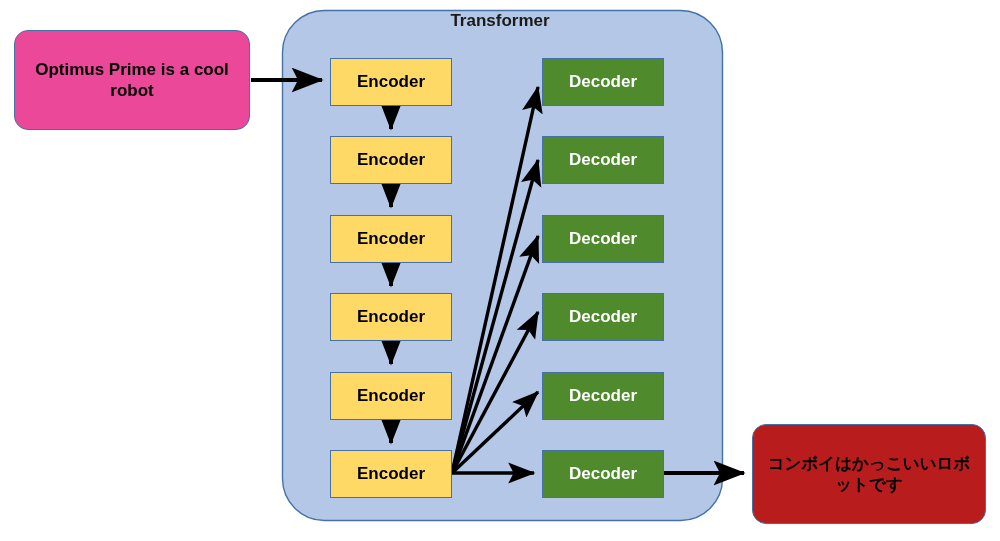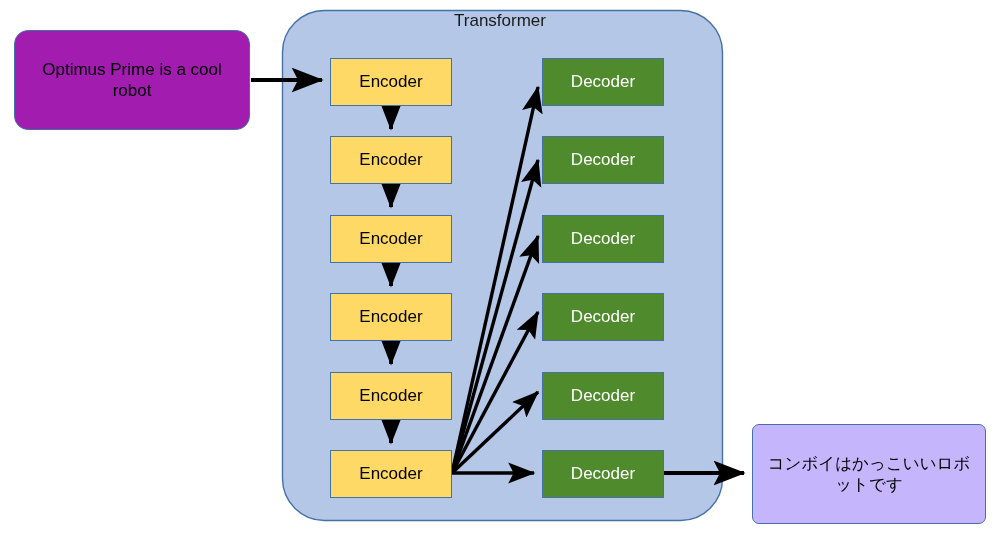--- a/index.html
+++ b/index.html
@@ -13,20 +13,21 @@
     position: relative;
     overflow: hidden;
     font-family: "Liberation Sans", sans-serif;
   }
 
   #canvas {
     position: absolute;
     left: 0; top: 0;
     width: 1000px;
     height: 541px;
+    font-weight: bold;
   }
 
   
   #edges {
     position: absolute;
     left: 0; top: 0;
     width: 1000px;
     height: 541px;
   }
 
@@ -45,35 +46,34 @@
     white-space: pre-wrap;
   }
 
   .io-box {
     border-radius: 14px;
     font-size: 17px;
     padding: 6px 14px;
   }
 
   .input-box {
-    background: #a21caf;
+    background: #ec4899;
     left: 14px;
     top: 30px;
     width: 236px;
     height: 100px;
   }
 
   .output-box {
-    background: #c4b5fd;
+    background: #b91c1c;
     left: 752px;
     top: 424px;
     width: 234px;
     height: 100px;
     font-size: 16.5px;
-    border-radius: 7px;
   }
 
   .encoder {
     background: #ffd965;
     left: 330px;
     width: 122px;
     height: 48px;
     color: #000;
     text-align: center;
   }

